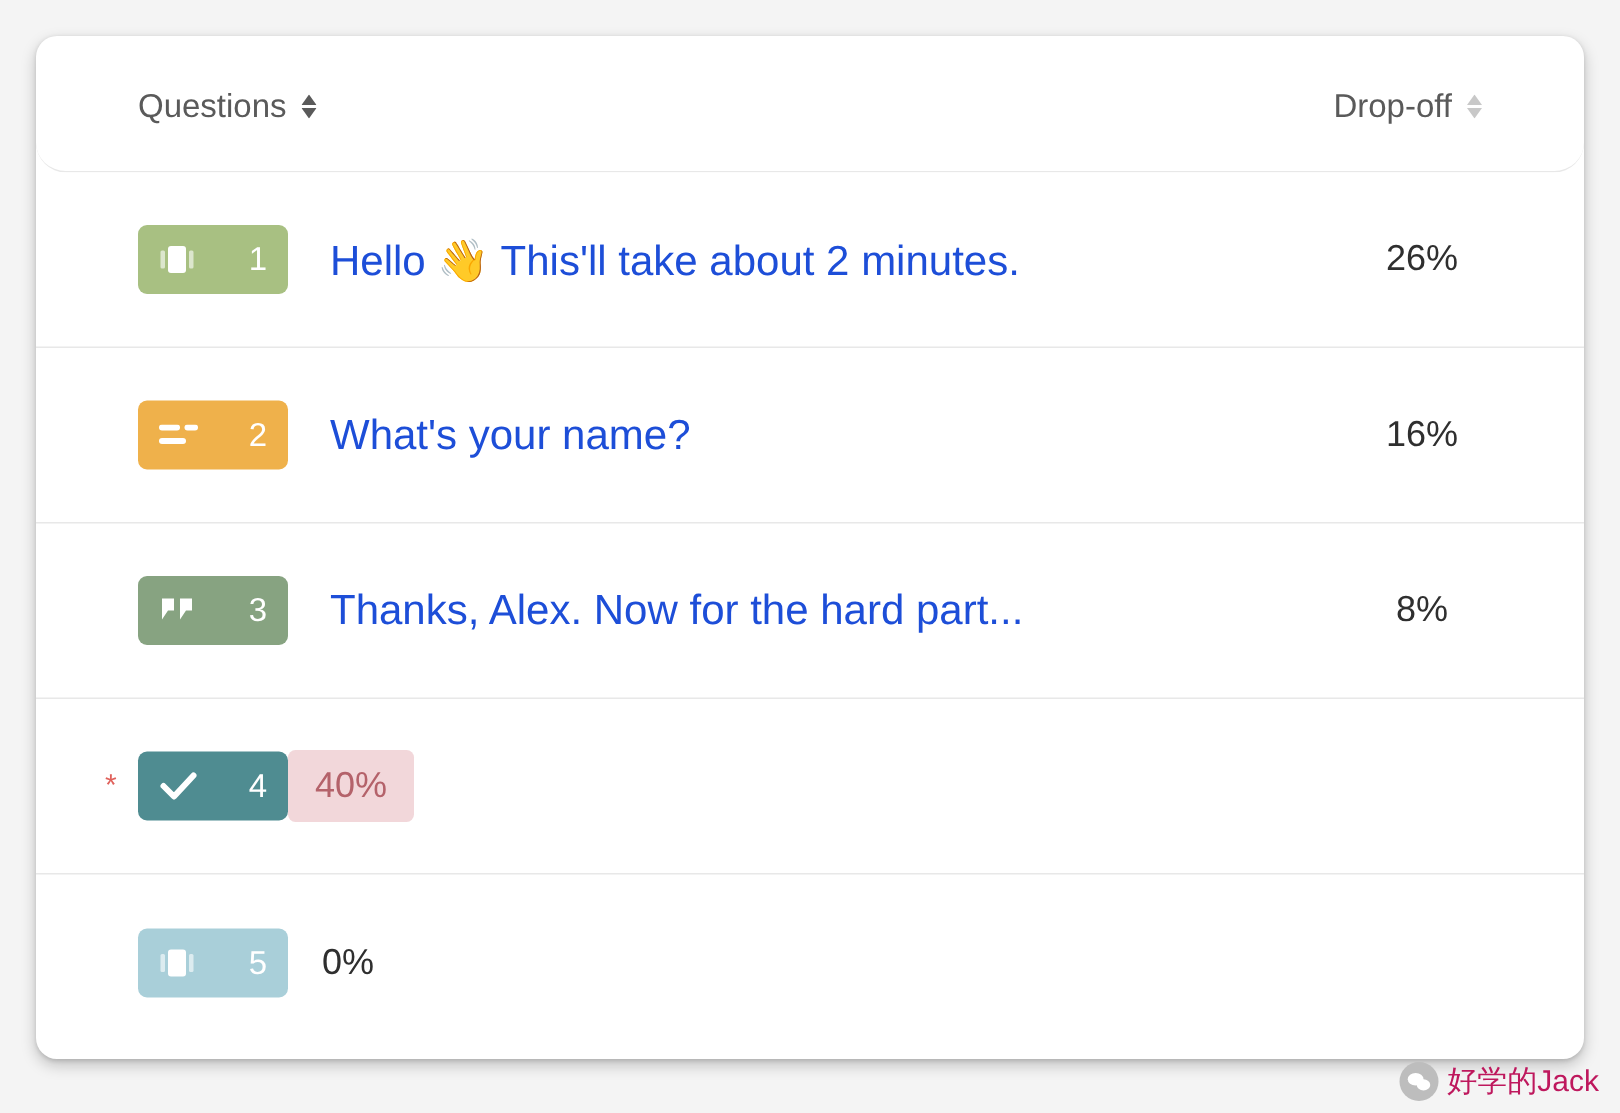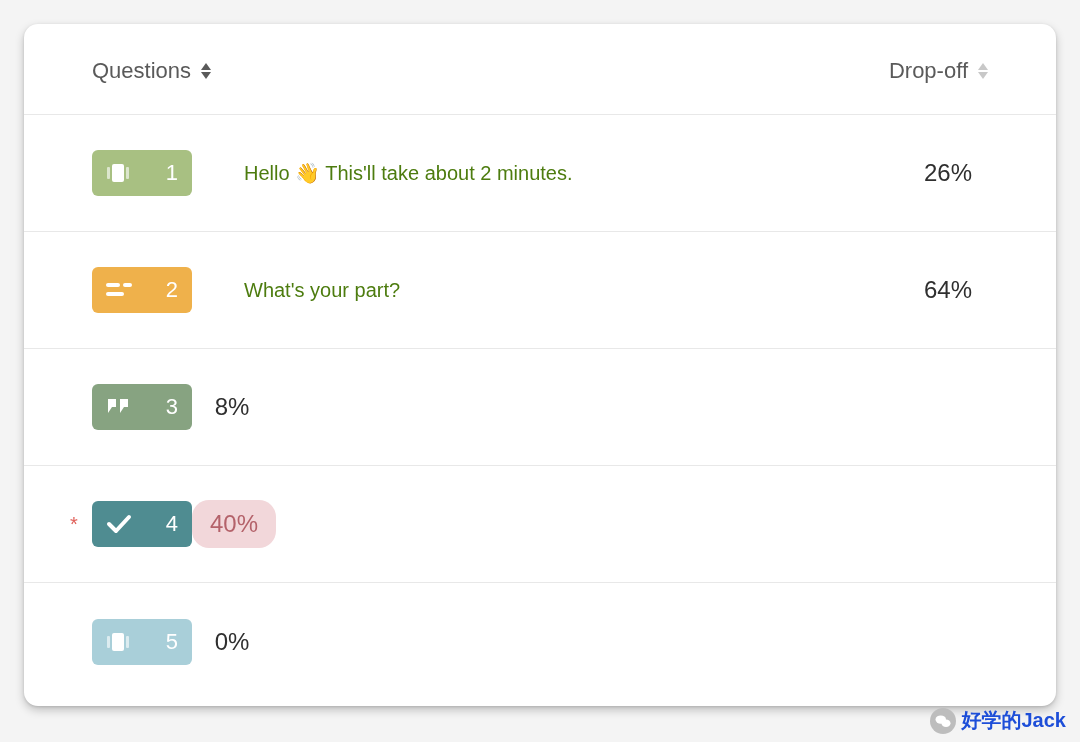--- a/index.html
+++ b/index.html
@@ -21,20 +21,21 @@
     border-radius: 14px;
     box-shadow: 0 4px 10px rgba(0,0,0,0.22), 0 1px 3px rgba(0,0,0,0.12);
     overflow: hidden;
   }
   .table-header {
     display: flex;
     align-items: flex-end;
     justify-content: space-between;
     padding: 34px 68px 30px 68px;
     border-bottom: 1px solid #e8e8e8;
+    border-radius: 20px;
   }
   .col-label {
     font-size: 22px;
     color: #5a5a5a;
     display: inline-flex;
     align-items: center;
     gap: 10px;
     cursor: pointer;
     user-select: none;
   }
@@ -80,52 +81,51 @@
   .qicon .glyph {
     position: absolute;
     left: 14px;
     top: 50%;
     transform: translateY(-50%);
     display: flex;
     align-items: center;
     justify-content: center;
   }
   .qtext {
-    margin-left: 52px;
-    font-size: 20px;
-    color: #4d7c0f;
+    margin-left: 28px;
+    font-size: 28px;
+    color: #1d4ed8;
     flex: 1 1 auto;
     white-space: nowrap;
     overflow: hidden;
     text-overflow: ellipsis;
   }
   .dropoff {
     font-size: 24px;
     color: #2f2f2f;
     min-width: 80px;
     text-align: center;
   }
   .dropoff.highlight {
     background: #f2d7da;
     color: #b4626a;
-    border-radius: 17px;
+    border-radius: 5px;
     padding: 10px 18px;
     text-align: center;
   }
   .watermark {
     position: absolute;
     right: 14px;
     bottom: 8px;
     display: flex;
     align-items: center;
     gap: 6px;
     font-size: 20px;
-    color: #1d4ed8;
+    color: #be185d;
     font-family: "PingFang SC","Microsoft YaHei",sans-serif;
-    font-weight: bold;
   }
   .watermark .wm-icon {
     width: 26px;
     height: 26px;
     border-radius: 50%;
     background: #bdbdbd;
     display: inline-flex;
     align-items: center;
     justify-content: center;
   }
@@ -179,33 +179,34 @@
         <div class="qicon" style="background: rgb(239, 177, 75);">
           <span class="glyph">
             <svg width="26" height="14" viewBox="0 0 26 14">
         <rect x="0" y="0" width="14" height="4" rx="2" fill="#ffffff"></rect>
         <rect x="17" y="0" width="9" height="4" rx="2" fill="#ffffff"></rect>
         <rect x="0" y="9" width="18" height="4" rx="2" fill="#ffffff"></rect>
       </svg>
           </span>
           <span>2</span>
         </div>
-        <div class="qtext">What's your part?</div>
-        <div class="dropoff">64%</div>
+        <div class="qtext">What's your name?</div>
+        <div class="dropoff">16%</div>
       </div>
       <div class="row">
         <div class="qicon" style="background: rgb(135, 163, 129);">
           <span class="glyph">
             <svg width="26" height="20" viewBox="0 0 26 20">
         <path d="M2 2 h8 v8 h-4 l-4 6 z" fill="#ffffff"></path>
         <path d="M14 2 h8 v8 h-4 l-4 6 z" fill="#ffffff"></path>
       </svg>
           </span>
           <span>3</span>
         </div>
+        <div class="qtext">Thanks, Alex. Now for the hard part...</div>
         <div class="dropoff">8%</div>
       </div>
       <div class="row">
         <span class="star">*</span>
         <div class="qicon" style="background: rgb(79, 140, 145);">
           <span class="glyph">
             <svg width="26" height="22" viewBox="0 0 26 22">
         <polyline points="3,11 10,18 23,4" fill="none" stroke="#ffffff" stroke-width="4" stroke-linecap="round" stroke-linejoin="round"></polyline>
       </svg>
           </span>

